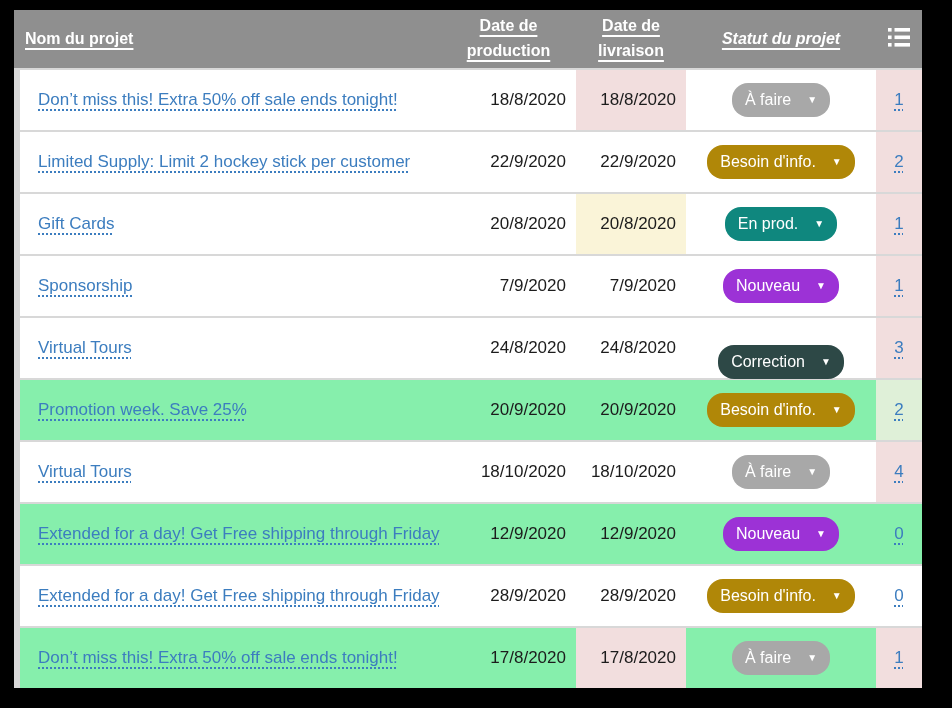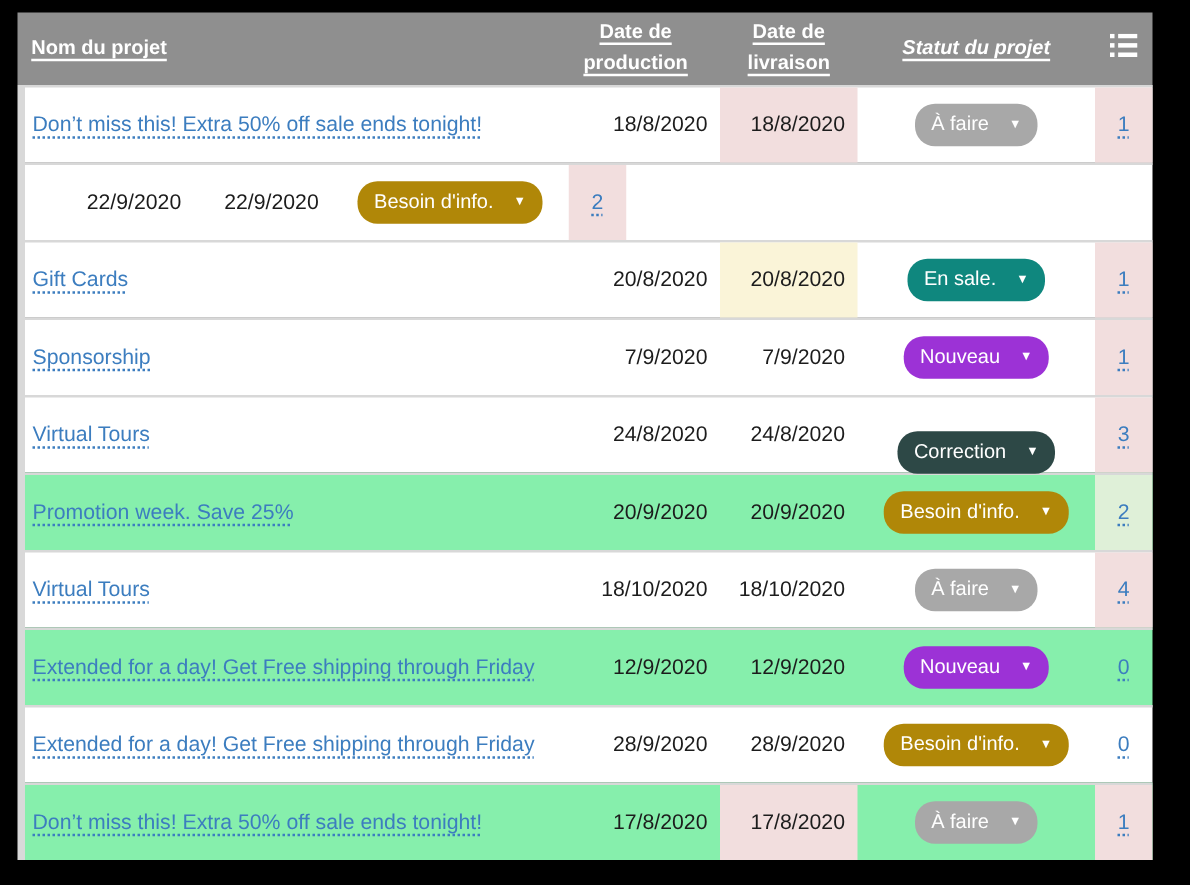--- a/index.html
+++ b/index.html
@@ -37,21 +37,21 @@
   
   .tbody{border-left:6px solid #d9d9d9;}
   .tr{
     display:flex;align-items:stretch;
     height:60px;background:#fff;
     border-top:2px solid #d8d8d8;
     font-size:17px;color:#1c1c1c;
   }
   .tr.shaded{background:#86efac;}
   .td{display:flex;align-items:center;box-sizing:border-box;}
-  .td-name{flex:1;padding-left:6px;overflow:hidden;white-space:nowrap;}
+  .td-name{flex:1;padding-left:18px;overflow:hidden;white-space:nowrap;}
   .td-prod{width:135px;justify-content:flex-end;padding-right:10px;}
   .td-livr{width:110px;justify-content:flex-end;padding-right:10px;}
   .td-status{width:190px;justify-content:center;}
   .td-count{width:46px;justify-content:center;}
 
   a.cell-link{
     color:#3c7dbf;
     text-decoration:underline dotted;
     text-decoration-thickness:2px;
     text-underline-offset:4px;
@@ -119,41 +119,44 @@
         <button class="status-btn" style="background: rgb(168, 168, 168);">
           <span class="status-label">À faire</span>
           <span class="caret">▼</span>
         </button>
       </div>
       <div class="td td-count" style="background: rgb(242, 222, 222);">
         <a class="cell-link">1</a>
       </div>
     </div>
       <div class="tr">
+      <div class="td td-name">
+        <a class="cell-link">Limited Supply: Limit 2 hockey stick per customer</a>
+      </div>
       <div class="td td-prod">22/9/2020</div>
       <div class="td td-livr">22/9/2020</div>
       <div class="td td-status">
         <button class="status-btn" style="background: rgb(176, 135, 8);">
           <span class="status-label">Besoin d'info.</span>
           <span class="caret">▼</span>
         </button>
       </div>
       <div class="td td-count" style="background: rgb(242, 222, 222);">
         <a class="cell-link">2</a>
       </div>
     </div>
       <div class="tr">
       <div class="td td-name">
         <a class="cell-link">Gift Cards</a>
       </div>
       <div class="td td-prod">20/8/2020</div>
       <div class="td td-livr" style="background: rgb(250, 244, 216);">20/8/2020</div>
       <div class="td td-status">
         <button class="status-btn" style="background: rgb(15, 135, 126);">
-          <span class="status-label">En sale.</span>
+          <span class="status-label">En prod.</span>
           <span class="caret">▼</span>
         </button>
       </div>
       <div class="td td-count" style="background: rgb(242, 222, 222);">
         <a class="cell-link">1</a>
       </div>
     </div>
       <div class="tr">
       <div class="td td-name">
         <a class="cell-link">Sponsorship</a>

